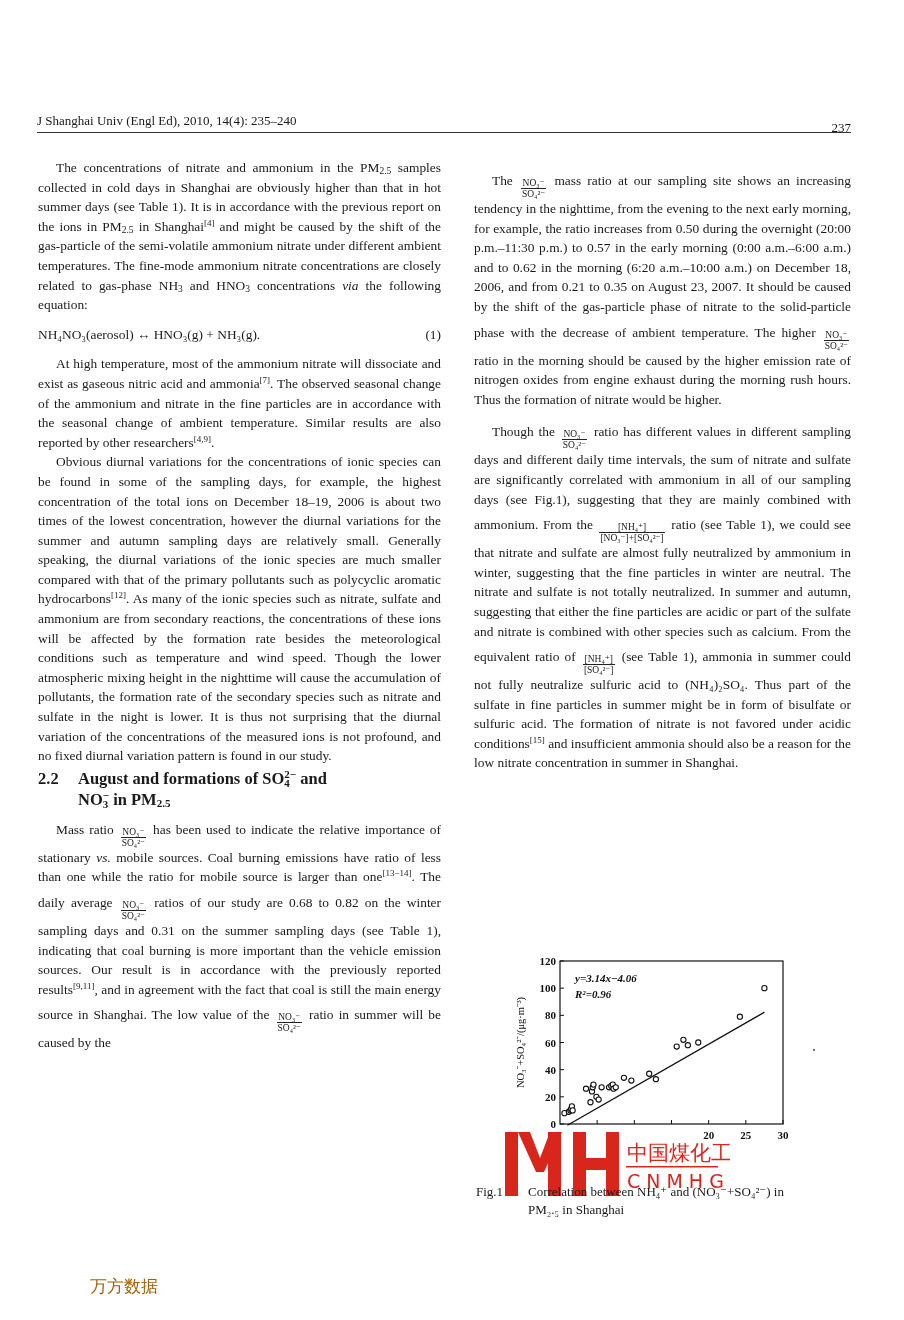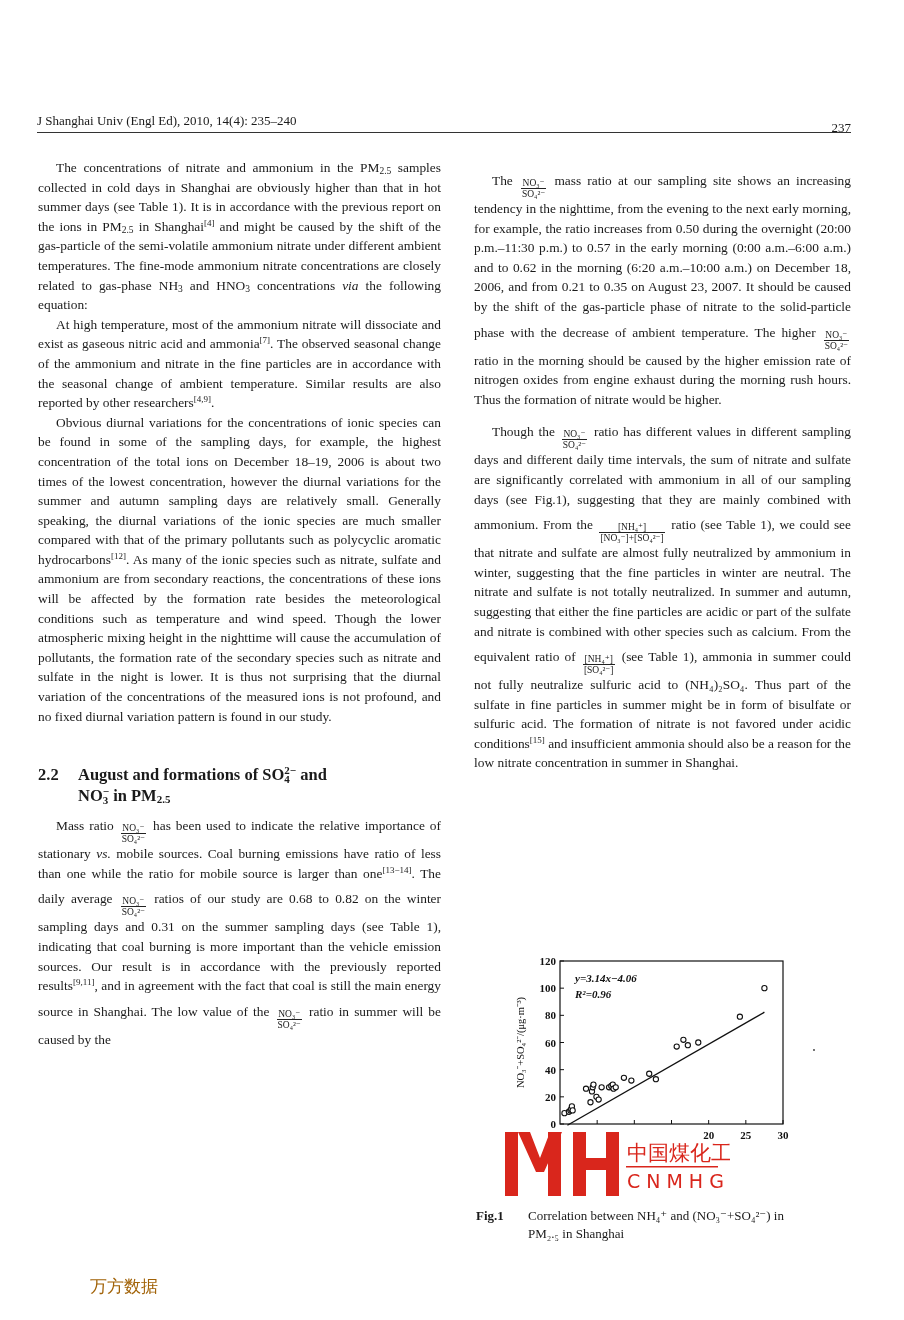--- a/index.html
+++ b/index.html
@@ -17,41 +17,45 @@
   p.noindent { text-indent: 0; }
   .gap { margin-top: 7px; }
   sup.ref { font-size: 9px; vertical-align: 5px; line-height: 0; }
   sub.s { font-size: 9.5px; vertical-align: -2px; line-height: 0; }
   .frac { display: inline-block; vertical-align: middle; text-align: center;
           font-size: 9.5px; line-height: 10px; margin: 0 2px; text-indent: 0; }
   .frac .num { display: block; border-bottom: 0.8px solid #222; padding: 0 1px; margin-top: 13px; }
   .frac .den { display: block; padding: 0 1px; }
   .eq { display: flex; justify-content: space-between; margin: 10px 0 10px 0; text-indent: 0; }
   h3 { font-size: 16.5px; font-weight: bold; margin: 2px 0 4px 0; line-height: 21px; }
-  h3 .num { display: inline-block; width: 40px; margin-top: 36px; }
+  h3 .num { display: inline-block; width: 40px; }
   h3 .line2 { display: block; padding-left: 40px; }
   .chart-wrap { position: absolute; left: 500px; top: 955px; width: 330px; height: 190px; }
   .caption { position: absolute; left: 476px; top: 1183px; width: 380px; font-size: 13px; line-height: 18px; }
-  .caption .figlbl { font-weight: bold; display: inline-block; width: 52px; margin-top: 24px; }
+  .caption .figlbl { font-weight: normal; display: inline-block; width: 52px; }
   .caption .line2 { display: block; padding-left: 52px; }
   .watermark { position: absolute; left: 500px; top: 1128px; width: 230px; height: 72px; }
   .footer-cn { position: absolute; left: 90px; top: 1275px; font-family: "DejaVu Sans", sans-serif;
                font-size: 17px; color: #a16207; }
 </style>
 </head>
 <body>
 
 <div class="header">
   <span class="left">J Shanghai Univ (Engl Ed), 2010, 14(4): 235–240</span>
   <span class="right">237</span>
 </div>
 
 <div class="col col-left">
   <p><span>The concentrations of nitrate and ammonium in the PM</span><sub class="s">2.5</sub><span> samples collected in cold days in Shanghai are obviously higher than that in hot summer days (see Table 1). It is in accordance with the previous report on the ions in PM</span><sub class="s">2.5</sub><span> in Shanghai</span><sup class="ref">[4]</sup><span> and might be caused by the shift of the gas-particle of the semi-volatile ammonium nitrate under different ambient temperatures. The fine-mode ammonium nitrate concentrations are closely related to gas-phase NH</span><sub class="s">3</sub><span> and HNO</span><sub class="s">3</sub><span> concentrations </span><i>via</i><span> the following equation:</span></p>
 
+  <div class="eq">
+    <span>NH₄NO₃(aerosol) ↔ HNO₃(g) + NH₃(g).</span>
+    <span>(1)</span>
+  </div>
 
   <p><span>At high temperature, most of the ammonium nitrate will dissociate and exist as gaseous nitric acid and ammonia</span><sup class="ref">[7]</sup><span>. The observed seasonal change of the ammonium and nitrate in the fine particles are in accordance with the seasonal change of ambient temperature. Similar results are also reported by other researchers</span><sup class="ref">[4,9]</sup><span>.</span></p>
 
   <p><span>Obvious diurnal variations for the concentrations of ionic species can be found in some of the sampling days, for example, the highest concentration of the total ions on December 18–19, 2006 is about two times of the lowest concentration, however the diurnal variations for the summer and autumn sampling days are relatively small.  Generally speaking, the diurnal variations of the ionic species are much smaller compared with that of the primary pollutants such as polycyclic aromatic hydrocarbons</span><sup class="ref">[12]</sup><span>.  As many of the ionic species such as nitrate, sulfate and ammonium are from secondary reactions, the concentrations of these ions will be affected by the formation rate besides the meteorological conditions such as temperature and wind speed.  Though the lower atmospheric mixing height in the nighttime will cause the accumulation of pollutants, the formation rate of the secondary species such as nitrate and sulfate in the night is lower. It is thus not surprising that the diurnal variation of the concentrations of the measured ions is not profound, and no fixed diurnal variation pattern is found in our study.</span></p>
 
   <h3>
     <span class="num">2.2</span><span>August and formations of SO</span><span style="display:inline-block;vertical-align:-3px;line-height:9px;font-size:11px;"><span style="display:block">2−</span><span style="display:block">4</span></span><span> and</span>
     <span class="line2"><span>NO</span><span style="display:inline-block;vertical-align:-3px;line-height:9px;font-size:11px;"><span style="display:block">−</span><span style="display:block">3</span></span><span> in PM</span><sub class="s" style="font-size:11px">2.5</sub></span>
   </h3>
 

